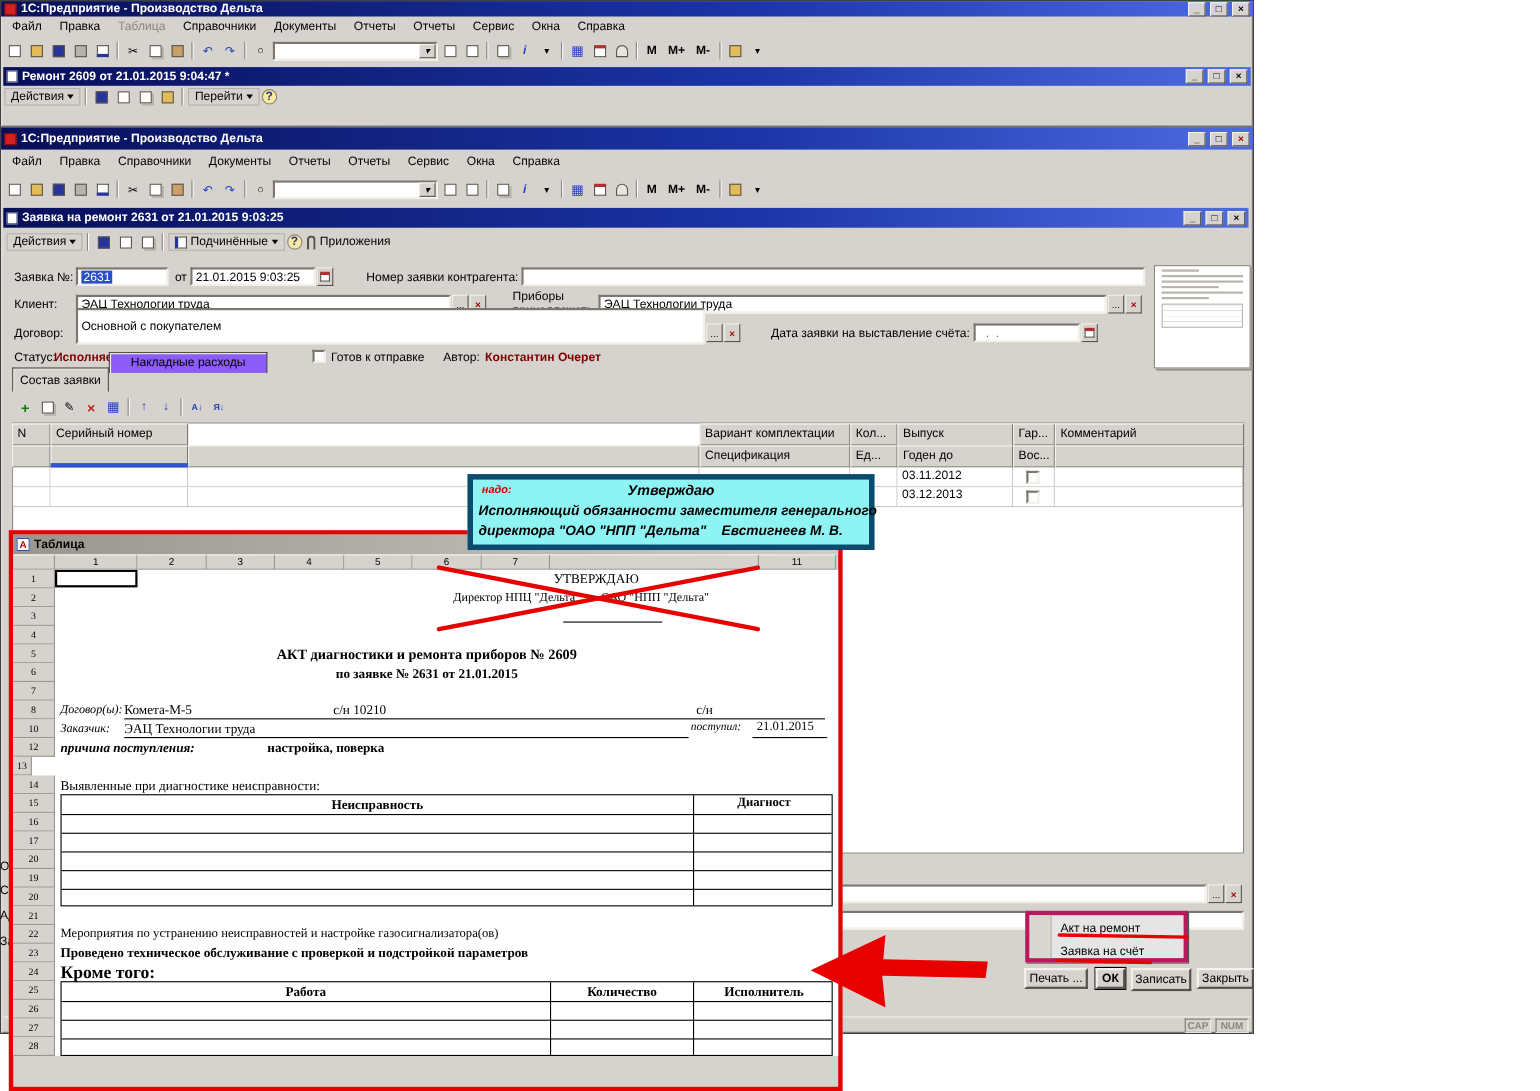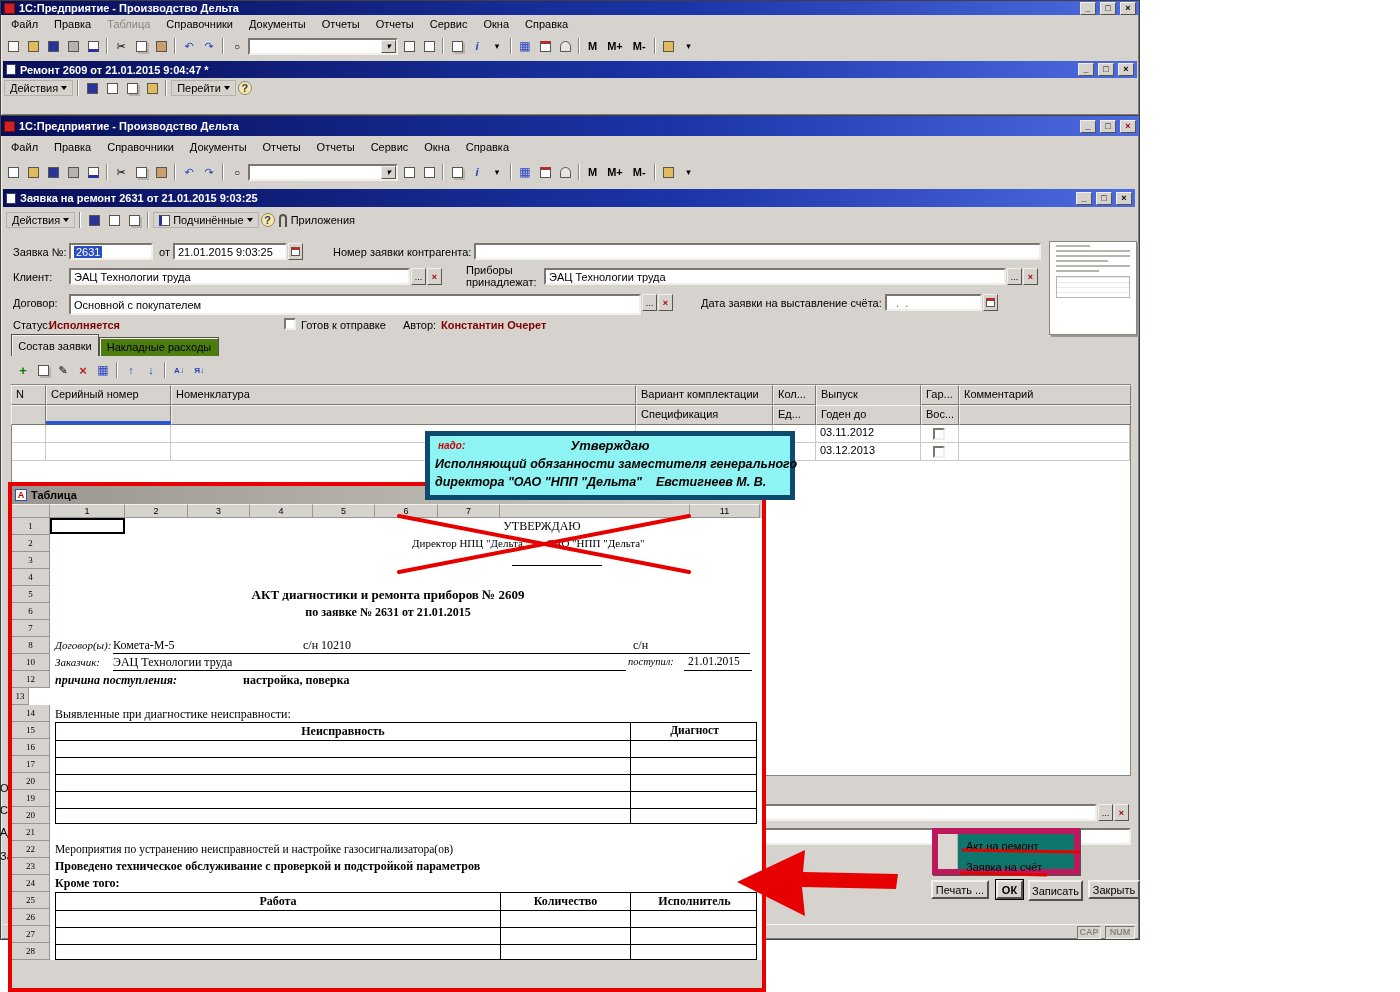--- a/index.html
+++ b/index.html
@@ -70,21 +70,21 @@
   .bcell{position:absolute;background:#fff;border-right:1px solid #ccc8c2;border-bottom:1px solid #ccc8c2;
          font-size:11px;padding:1px 4px;white-space:nowrap;overflow:hidden}
   .tab{position:absolute;background:#d6d3ce;border:1px solid #55514b;border-bottom:none;
        box-shadow:inset 1px 1px 0 #f4f1ec;display:flex;align-items:center;justify-content:center}
   .ser{font-family:"Liberation Serif",serif}
   .sgut{position:absolute;background:#d6d3ce;border-right:1px solid #9a968f;border-bottom:1px solid #9a968f;
         font-size:9px;display:flex;align-items:center;justify-content:center}
   .scol{position:absolute;background:#d6d3ce;border-right:1px solid #9a968f;border-bottom:1px solid #9a968f;
         border-top:1px solid #f4f1ec;font-size:9px;display:flex;align-items:center;justify-content:center}
   .uline{position:absolute;border-bottom:1px solid #000;height:1px}
-  .pmenu{position:absolute;background:#0f766e;border:6px solid #be185d;box-shadow:1px 1px 0 #55514b;z-index:80}
+  .pmenu{position:absolute;background:#e5e5e5;border:4px solid #be185d;box-shadow:1px 1px 0 #55514b;z-index:80}
   .pstrip{position:absolute;left:0;top:0;bottom:0;width:20px;background:#dad6d0;border-right:1px solid #b5b1ab}
   .pitem{position:absolute;left:24px;height:18px;display:flex;align-items:center;padding:0 4px;white-space:pre}
   .thumbline{height:2px;background:#b8b4ae;margin:3px 6px}
 </style>
 </head>
 <body>
 
 <div class="abs win" style="left:0;top:0;width:1140px;height:116px;z-index:1">
   <div class="cap" style="height:14px">
     <span class="appicon"></span>
@@ -342,21 +342,21 @@
   <span class="sb" style="left:426px;top:152px;color:#a00000;font-weight:bold">×</span>
   <span class="lbl" style="left:465px;top:148px;white-space:pre-line;line-height:12px">Приборы
 принадлежат:</span>
   <div class="fld" style="left:543px;top:152px;width:462px;height:17px">
     <span>ЭАЦ Технологии труда</span>
   </div>
   <span class="sb" style="left:1006px;top:152px">...</span>
   <span class="sb" style="left:1022px;top:152px;color:#a00000;font-weight:bold">×</span>
 
   <span class="lbl" style="left:12px;top:181px">Договор:</span>
-  <div class="fld" style="left:68px;top:178px;width:572px;height:21px">
+  <div class="fld" style="left:68px;top:164px;width:572px;height:33px">
     <span>Основной с покупателем</span>
   </div>
   <span class="sb" style="left:641px;top:178px">...</span>
   <span class="sb" style="left:657px;top:178px;color:#a00000;font-weight:bold">×</span>
   <span class="lbl" style="left:700px;top:181px">Дата заявки на выставление счёта:</span>
   <div class="fld" style="left:884px;top:178px;width:97px;height:17px;color:#6a665f">
     <span>  .  .</span>
   </div>
   <span class="sb" style="left:982px;top:178px">
       <i class="blk b-cal" style="width:9px;height:9px"></i>
@@ -375,21 +375,21 @@
     <div class="thumbline"></div>
     <div class="thumbline" style="width:60%"></div>
     <div class="thumbline"></div>
     <div class="thumbline" style="width:50%"></div>
     <div style="margin:4px 6px;height:22px;border:1px solid #b8b4ae;background:repeating-linear-gradient(0deg,#fff,#fff 4px,#d8d4ce 5px)"></div>
   </div>
 
   <div class="tab" style="left:10px;top:218px;width:88px;height:22px;z-index:3">
     <span>Состав заявки</span>
   </div>
-  <div class="tab" style="left:98px;top:221px;width:120px;height:19px;background:#4d7c0f">
+  <div class="tab" style="left:98px;top:204px;width:144px;height:19px;background:#8b5cf6">
     <span>Накладные расходы</span>
   </div>
 
   <div class="abs tbr" style="left:10px;top:242px;height:24px">
     <span class="ic g-plus greenc"></span>
     <span class="ic">
         <i class="blk b-copy"></i>
       </span>
     <span class="ic g-pencil"></span>
     <span class="ic g-x redc"></span>
@@ -399,21 +399,20 @@
     <span class="ic g-down blue"></span>
     <span class="vsep"></span>
     <span class="ic g-sortaz blue"></span>
     <span class="ic g-sortza blue"></span>
   </div>
 
   <div class="abs" style="left:10px;top:268px;width:1120px;height:392px;background:#fff;border:1px solid #8a867f"></div>
 
   <div class="hcell" style="left:10px;top:269px;width:35px;height:20px">N</div>
   <div class="hcell" style="left:45px;top:269px;width:125px;height:20px">Серийный номер</div>
-  <div class="hcell" style="left:170px;top:269px;width:465px;height:20px">Номенклатура</div>
   <div class="hcell" style="left:635px;top:269px;width:137px;height:20px">Вариант комплектации</div>
   <div class="hcell" style="left:772px;top:269px;width:43px;height:20px">Кол...</div>
   <div class="hcell" style="left:815px;top:269px;width:105px;height:28px">Выпуск</div>
   <div class="hcell" style="left:920px;top:269px;width:38px;height:20px">Гар...</div>
   <div class="hcell" style="left:958px;top:269px;width:172px;height:20px">Комментарий</div>
 
   <div class="hcell" style="left:10px;top:289px;width:35px;height:20px"></div>
   <div class="hcell" style="left:45px;top:289px;width:125px;height:20px"></div>
   <div class="hcell" style="left:170px;top:289px;width:465px;height:20px"></div>
   <div class="hcell" style="left:635px;top:289px;width:137px;height:20px">Спецификация</div>
@@ -549,21 +548,21 @@
       <div class="abs" style="left:0;top:34px;width:100%;height:1px;background:#000"></div>
       <div class="abs" style="left:0;top:51px;width:100%;height:1px;background:#000"></div>
       <div class="abs" style="left:0;top:68px;width:100%;height:1px;background:#000"></div>
       <div class="abs" style="left:0;top:85px;width:100%;height:1px;background:#000"></div>
       <div class="abs" style="left:0;top:1px;width:574px;text-align:center;font-weight:bold;font-size:12px">Неисправность</div>
       <div class="abs" style="left:575px;top:1px;width:127px;text-align:center;font-weight:bold;font-size:11.5px">Диагност</div>
     </div>
 
     <span class="lbl" style="left:43px;top:325px;font-size:11.5px">Мероприятия по устранению неисправностей и настройке газосигнализатора(ов)</span>
     <span class="lbl" style="left:43px;top:341px;font-weight:bold;font-size:12px">Проведено техническое обслуживание с проверкой и подстройкой параметров</span>
-    <span class="lbl" style="left:43px;top:358px;font-weight:bold;font-size:12px">Кроме того:</span>
+    <span class="lbl" style="left:43px;top:358px;font-weight:bold;font-size:16px">Кроме того:</span>
 
     <div class="abs" style="left:43px;top:374px;width:702px;height:68px;border:1px solid #000">
       <div class="abs" style="left:444px;top:0;width:1px;height:100%;background:#000"></div>
       <div class="abs" style="left:574px;top:0;width:1px;height:100%;background:#000"></div>
       <div class="abs" style="left:0;top:17px;width:100%;height:1px;background:#000"></div>
       <div class="abs" style="left:0;top:34px;width:100%;height:1px;background:#000"></div>
       <div class="abs" style="left:0;top:51px;width:100%;height:1px;background:#000"></div>
       <div class="abs" style="left:0;top:1px;width:444px;text-align:center;font-weight:bold;font-size:12px">Работа</div>
       <div class="abs" style="left:445px;top:1px;width:129px;text-align:center;font-weight:bold;font-size:12px">Количество</div>
       <div class="abs" style="left:575px;top:1px;width:127px;text-align:center;font-weight:bold;font-size:12px">Исполнитель</div>

